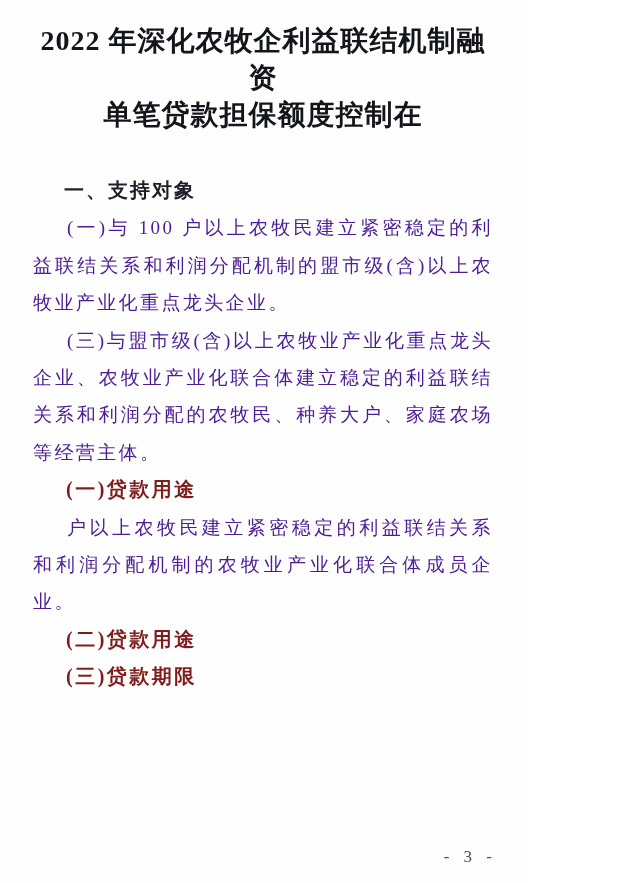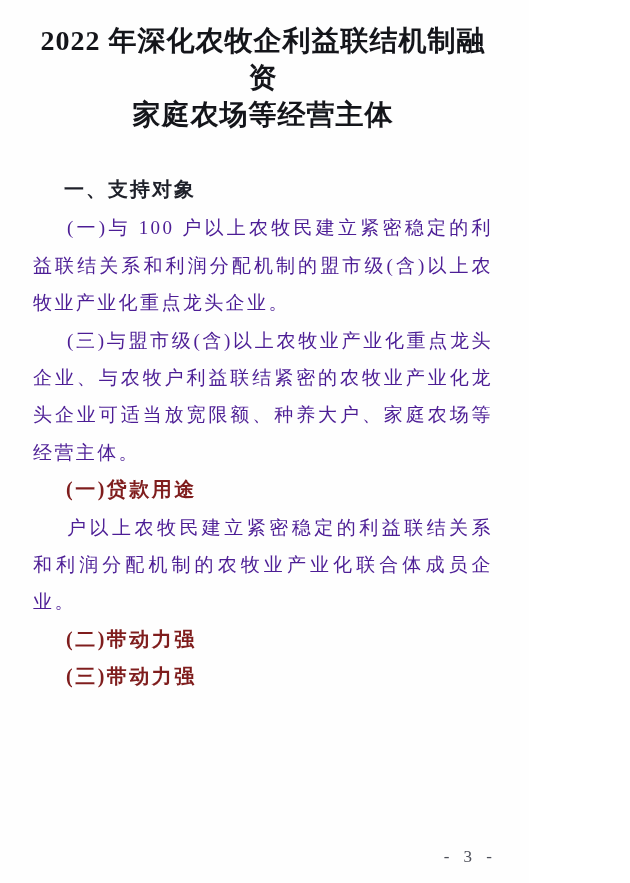--- a/index.html
+++ b/index.html
@@ -31,21 +31,21 @@
     letter-spacing: 1px;
     color: #14151a;
   }
   .title-line { display: block; }
 
   .content {
     margin-top: 39px;
   }
 
   .sec-heading {
-    font-family: Liberation Mono, monospace;
+    font-family: Liberation Serif, serif;
     font-weight: bold;
     font-size: 20px;
     line-height: 37.4px;
     text-indent: 31px;
     letter-spacing: 2px;
     color: #1e2029;
   }
 
   .sub-heading {
     font-family: "Liberation Serif", serif;
@@ -80,41 +80,41 @@
     color: #4d4f59;
   }
 </style>
 </head>
 <body>
 
 <div class="page">
 
   <h1 class="doc-title">
     <span class="title-line">2022 年深化农牧企利益联结机制融资</span>
-    <span class="title-line">家庭农场等经营主体</span>
+    <span class="title-line">单笔贷款担保额度控制在</span>
   </h1>
 
   <div class="content">
 
     <h2 class="sec-heading">一、支持对象</h2>
 
     <p class="body-para">(一)与 100 户以上农牧民建立紧密稳定的利益联结关系和利润分配机制的盟市级(含)以上农牧业产业化重点龙头企业。</p>
 
 
-    <p class="body-para">(三)与盟市级(含)以上农牧业产业化重点龙头企业、与农牧户利益联结紧密的农牧业产业化龙头企业可适当放宽限额、种养大户、家庭农场等经营主体。</p>
+    <p class="body-para">(三)与盟市级(含)以上农牧业产业化重点龙头企业、农牧业产业化联合体建立稳定的利益联结关系和利润分配的农牧民、种养大户、家庭农场等经营主体。</p>
 
 
     <h3 class="sub-heading">(一)贷款用途</h3>
 
     <p class="body-para">户以上农牧民建立紧密稳定的利益联结关系和利润分配机制的农牧业产业化联合体成员企业。</p>
 
-    <h3 class="sub-heading">(二)带动力强</h3>
+    <h3 class="sub-heading">(二)贷款用途</h3>
 
 
-    <h3 class="sub-heading">(三)带动力强</h3>
+    <h3 class="sub-heading">(三)贷款期限</h3>
 
   </div>
 
   <div class="footer">
     <span class="page-num">- 3 -</span>
   </div>
 
 </div>
 
 </body></html>

